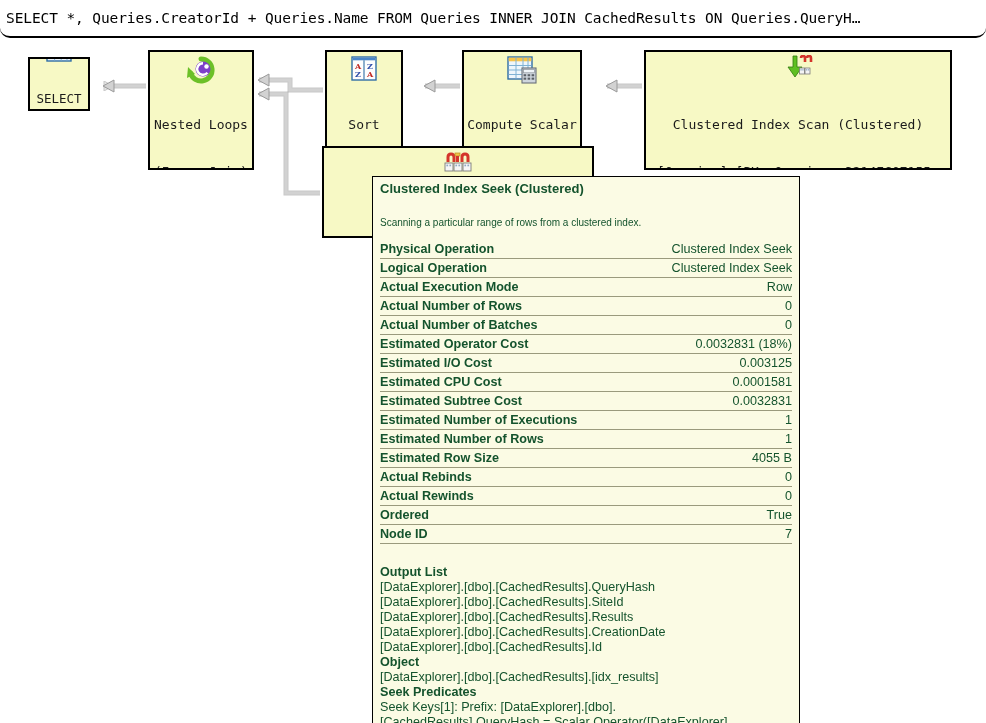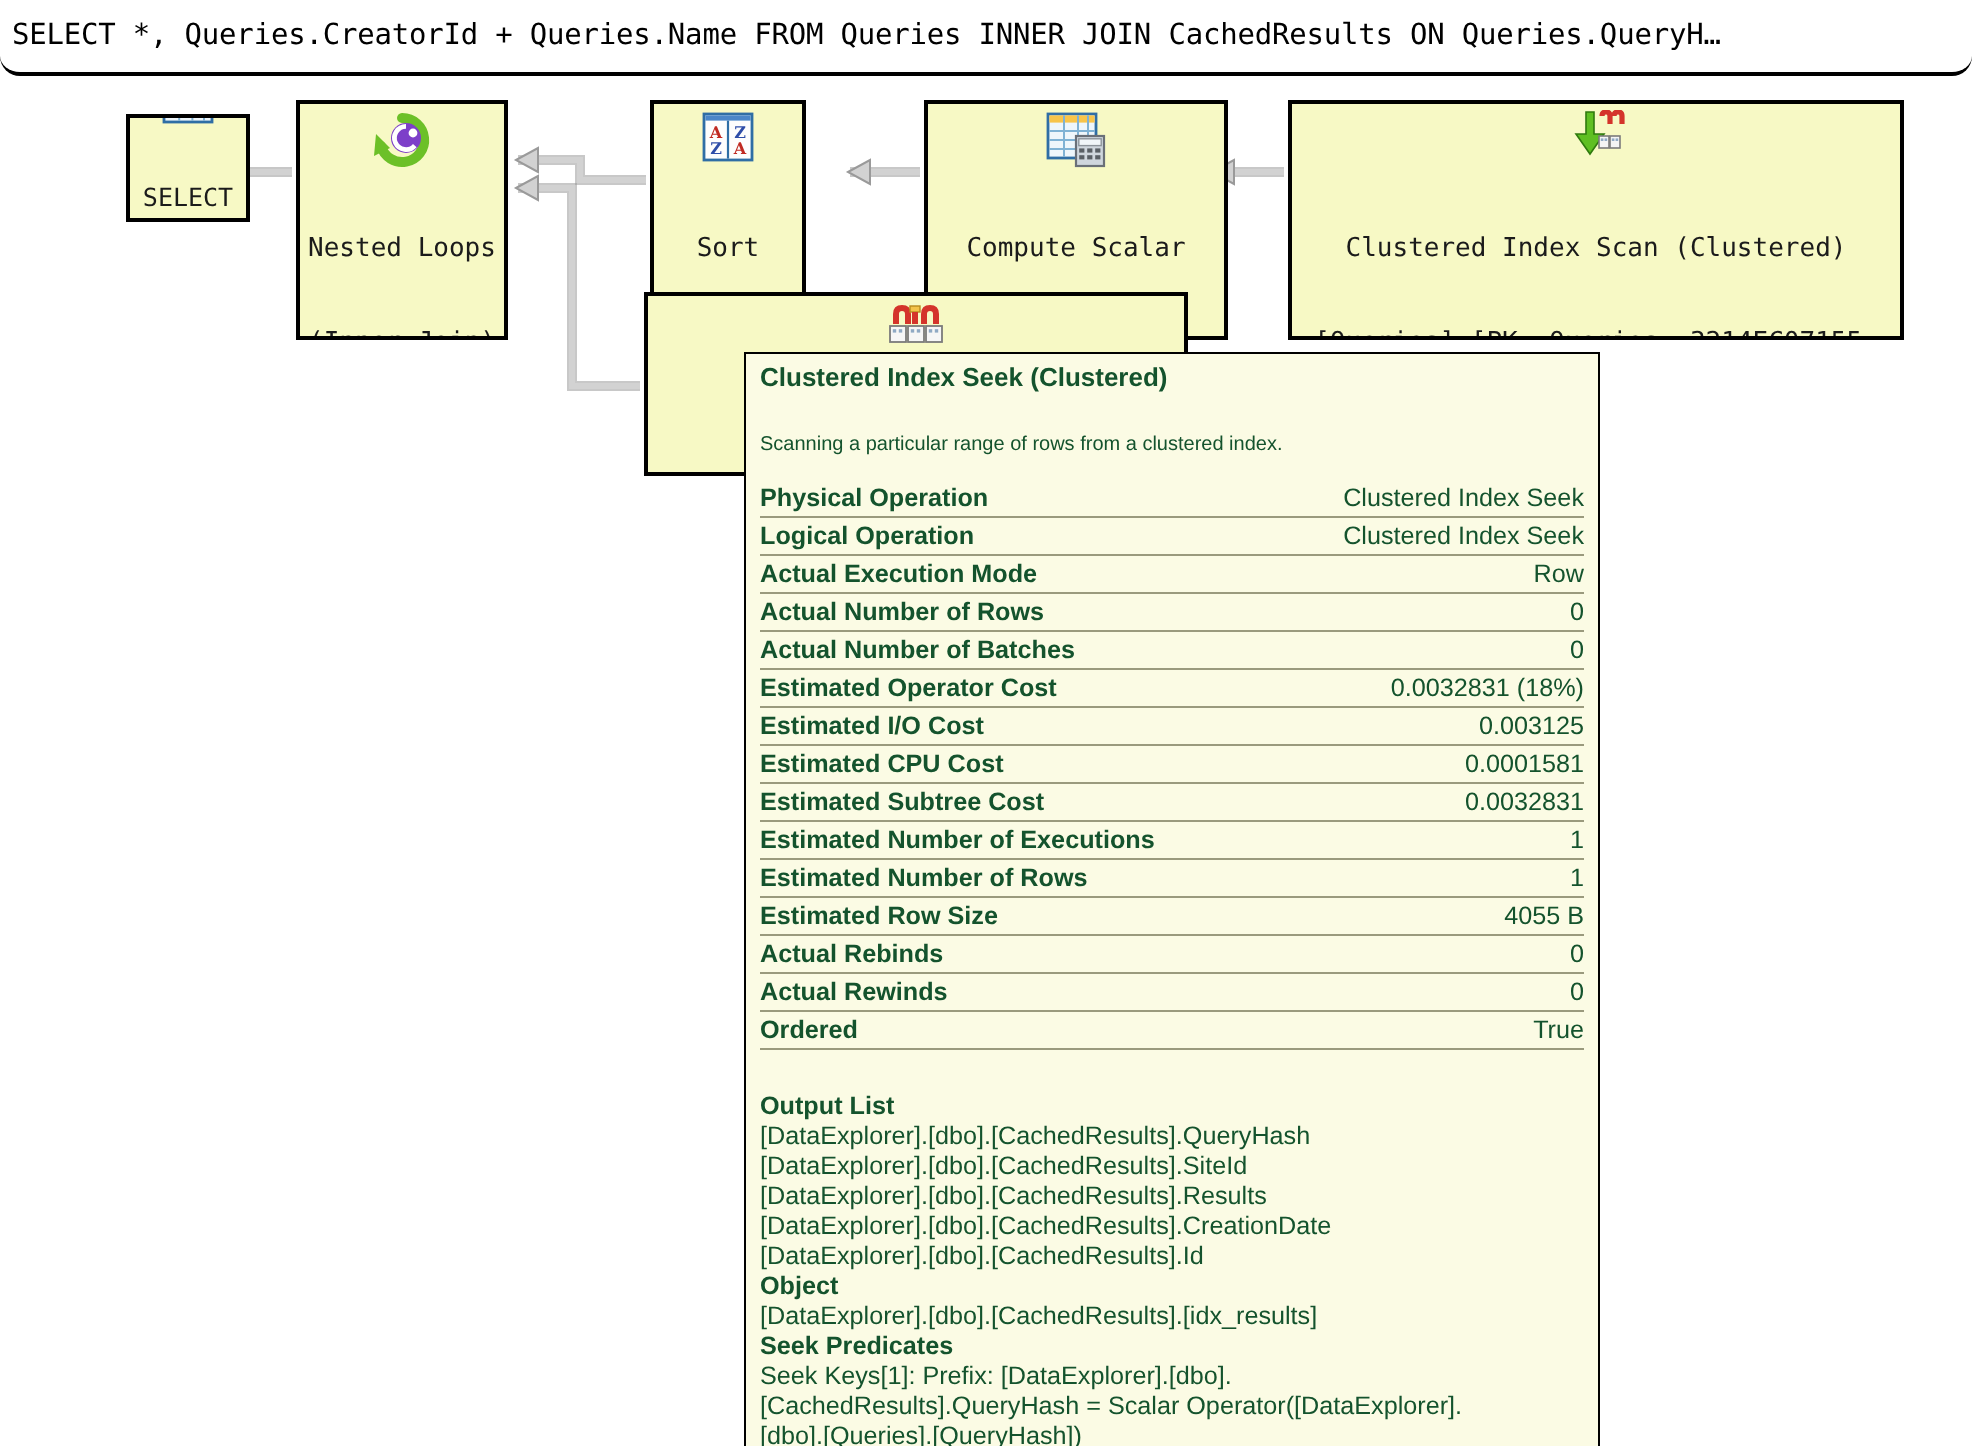--- a/index.html
+++ b/index.html
@@ -75,36 +75,35 @@
     white-space: pre;
   }
   .op-node .op-line { display: block; }
 
   
   #node-select {
     left: 28px; top: 19px;
     width: 62px; height: 54px;
     padding-top: 2px;
     justify-content: center;
-    margin-left: 35px;
   }
   #node-select .op-icon { width: 34px; height: 28px; margin-bottom: 0; }
   #node-select .op-lines { font-size: 12.5px; line-height: 14px; }
 
   #node-nested-loops {
     left: 148px; top: 12px;
     width: 106px; height: 120px;
   }
   #node-sort {
     left: 325px; top: 12px;
     width: 78px; height: 120px;
   }
   #node-compute-scalar {
     left: 462px; top: 12px;
-    width: 152px; height: 120px;
+    width: 120px; height: 120px;
   }
   #node-cluster-scan {
     left: 644px; top: 12px;
     width: 308px; height: 120px;
   }
   #node-cluster-seek {
     left: 322px; top: 108px;
     width: 272px; height: 92px;
     align-items: flex-start;
   }
@@ -418,20 +417,24 @@
             <td class="k">Actual Rebinds</td>
             <td class="v">0</td>
           </tr>
           <tr>
             <td class="k">Actual Rewinds</td>
             <td class="v">0</td>
           </tr>
           <tr>
             <td class="k">Ordered</td>
             <td class="v">True</td>
+          </tr>
+          <tr>
+            <td class="k">Node ID</td>
+            <td class="v">7</td>
           </tr>
         </tbody>
     </table>
 
     <div class="tt-sections" id="tt-sections">
         <div class="tt-sec-head">Output List</div>
         <div class="tt-sec-line">[DataExplorer].[dbo].[CachedResults].QueryHash</div>
         <div class="tt-sec-line">[DataExplorer].[dbo].[CachedResults].SiteId</div>
         <div class="tt-sec-line">[DataExplorer].[dbo].[CachedResults].Results</div>
         <div class="tt-sec-line">[DataExplorer].[dbo].[CachedResults].CreationDate</div>

